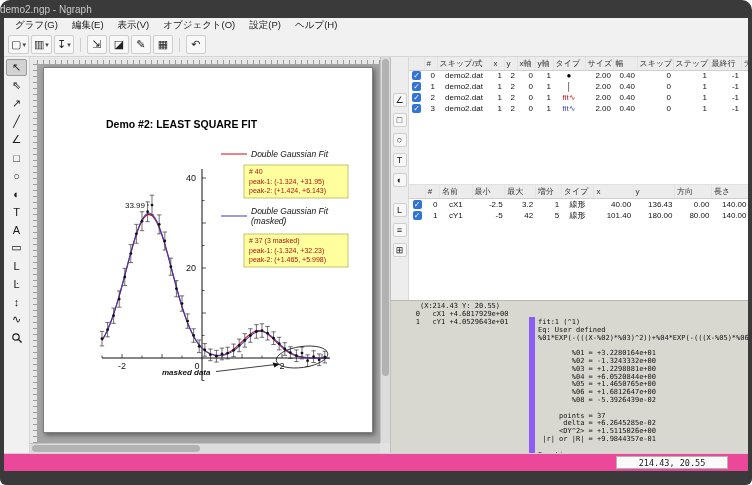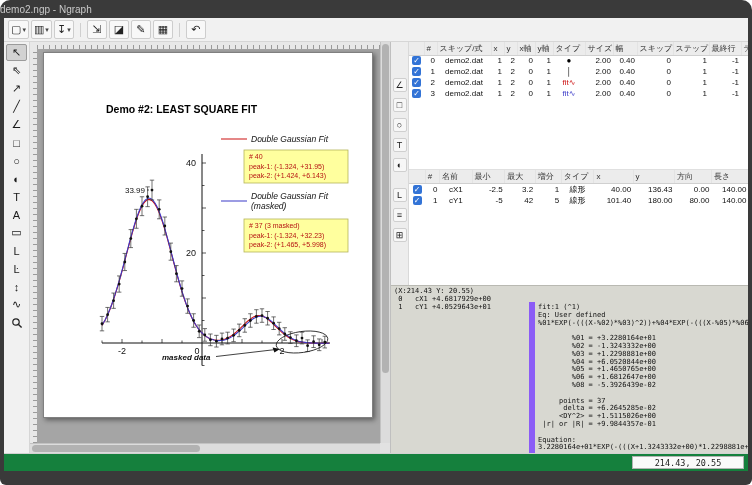--- a/index.html
+++ b/index.html
@@ -38,33 +38,41 @@
   .tablewrap{background:#ffffff;overflow:hidden;}
   #table1wrap{height:128px;border-bottom:1px solid #e0e0e0;}
   #table2wrap{flex:1;}
   table{border-collapse:collapse;table-layout:fixed;}
   th{font-size:8px;font-weight:normal;color:#333;background:#ececec;border-bottom:1px solid #d0d0d0;border-right:1px solid #e3e3e3;height:13px;padding:0 2px;white-space:nowrap;overflow:hidden;text-align:left;}
   td{font-size:8px;color:#111;height:11px;padding:0 2px;white-space:nowrap;overflow:hidden;}
   td.r{text-align:right;} td.c{text-align:center;} td.l{text-align:center;}
   .cb{display:inline-block;width:9px;height:9px;background:#3273d6;border-radius:2px;color:#fff;font-size:8px;line-height:9px;text-align:center;}
   .console{flex:1;background:#d8d8d1;border-top:1px solid #b9b9b2;display:flex;min-height:0;}
   .console pre{font-family:"DejaVu Sans Mono",monospace;font-size:7px;line-height:7.8px;color:#111;padding:2px 3px;white-space:pre;overflow:hidden;}
-  #console-left{width:138px;}
+  #console-left{width:138px;text-align:center;}
   #console-right{flex:1;border-left:6px solid #8b5cf6;margin-top:16px;}
-  .statusbar{height:18px;background:#15803d;border-top:1px solid #d2d2d2;display:flex;align-items:center;justify-content:flex-end;padding-right:4px;}
+  .statusbar{height:18px;background:#ec4899;border-top:1px solid #d2d2d2;display:flex;align-items:center;justify-content:flex-end;padding-right:20px;}
   .coords{width:112px;height:13px;border:1px solid #b3b3b3;background:#fafafa;font-family:"DejaVu Sans Mono",monospace;font-size:8.5px;line-height:12px;text-align:center;color:#222;}
 </style>
 </head>
 <body>
 
 <div class="window">
   <div class="titlebar">
     <span>demo2.ngp - Ngraph</span>
   </div>
   <div class="content">
+    <div class="menubar" id="menubar">
+        <span class="menu-item">グラフ(G)</span>
+        <span class="menu-item">編集(E)</span>
+        <span class="menu-item">表示(V)</span>
+        <span class="menu-item">オブジェクト(O)</span>
+        <span class="menu-item">設定(P)</span>
+        <span class="menu-item">ヘルプ(H)</span>
+      </div>
     <div class="toolbar" id="toolbar">
         <div class="tbtn">
           <span>▢</span>
           <span class="dd">▾</span>
         </div>
         <div class="tbtn">
           <span>▥</span>
           <span class="dd">▾</span>
         </div>
         <div class="tbtn">

